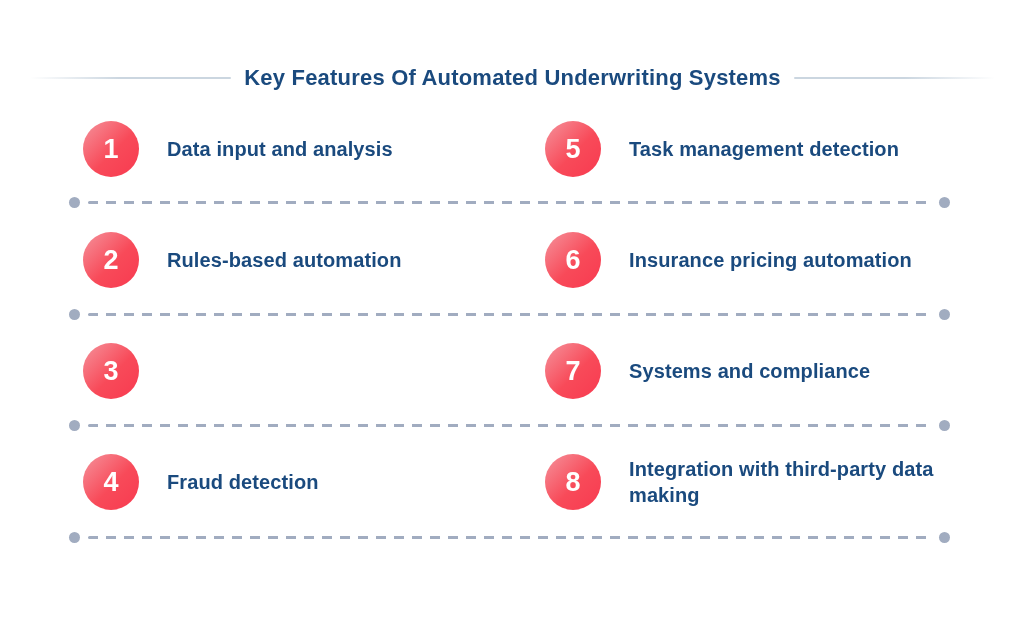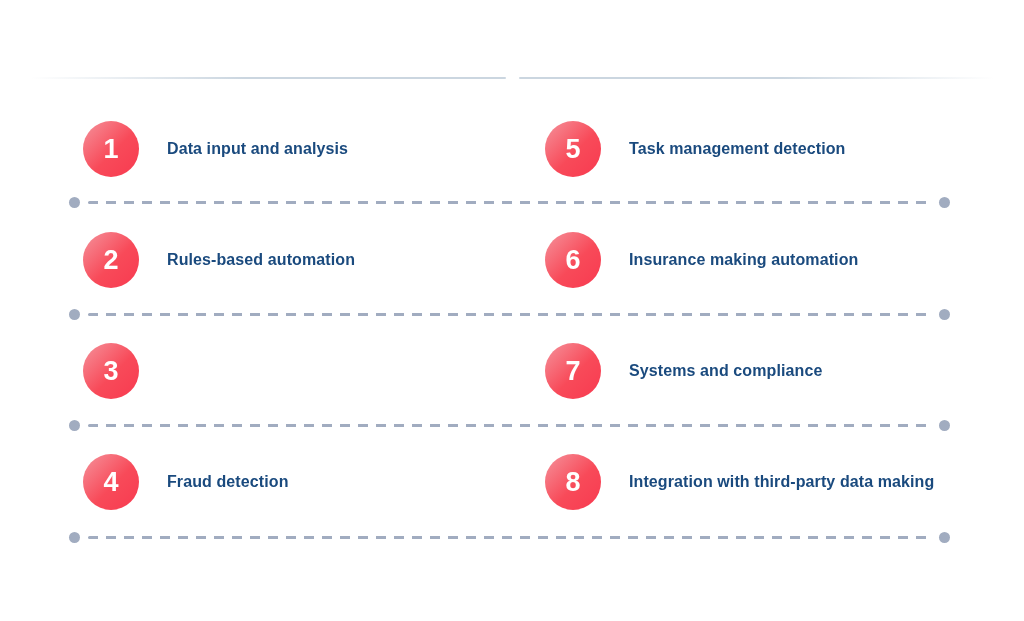--- a/index.html
+++ b/index.html
@@ -80,21 +80,21 @@
     color: #ffffff;
     font-size: 27px;
     font-weight: bold;
     display: flex;
     align-items: center;
     justify-content: center;
     line-height: 1;
   }
   .feature-label {
     color: #1a4a7e;
-    font-size: 16px;
+    font-size: 20px;
     font-weight: bold;
     line-height: 1.32;
     letter-spacing: 0.1px;
   }
   .feature-item.col-right .feature-label {
     max-width: 345px;
   }
 
   
   .divider {
@@ -129,20 +129,21 @@
     border-radius: 2px;
   }
 </style>
 </head>
 <body>
 
 <div class="page">
 
   <div class="title-bar">
     <div class="title-line left"></div>
+    <h1 class="page-title">Key Features Of Automated Underwriting Systems</h1>
     <div class="title-line right"></div>
   </div>
 
   <div class="feature-row row-1">
     <div class="feature-item col-left">
       <div class="number-badge">1</div>
       <div class="feature-label">Data input and analysis</div>
     </div>
     <div class="feature-item col-right">
       <div class="number-badge">5</div>
@@ -156,21 +157,21 @@
     <div class="divider-dot"></div>
   </div>
 
   <div class="feature-row row-2">
     <div class="feature-item col-left">
       <div class="number-badge">2</div>
       <div class="feature-label">Rules-based automation</div>
     </div>
     <div class="feature-item col-right">
       <div class="number-badge">6</div>
-      <div class="feature-label">Insurance making automation</div>
+      <div class="feature-label">Insurance pricing automation</div>
     </div>
   </div>
 
   <div class="divider d-2">
     <div class="divider-dot"></div>
     <div class="divider-dashes"></div>
     <div class="divider-dot"></div>
   </div>
 
   <div class="feature-row row-3">

